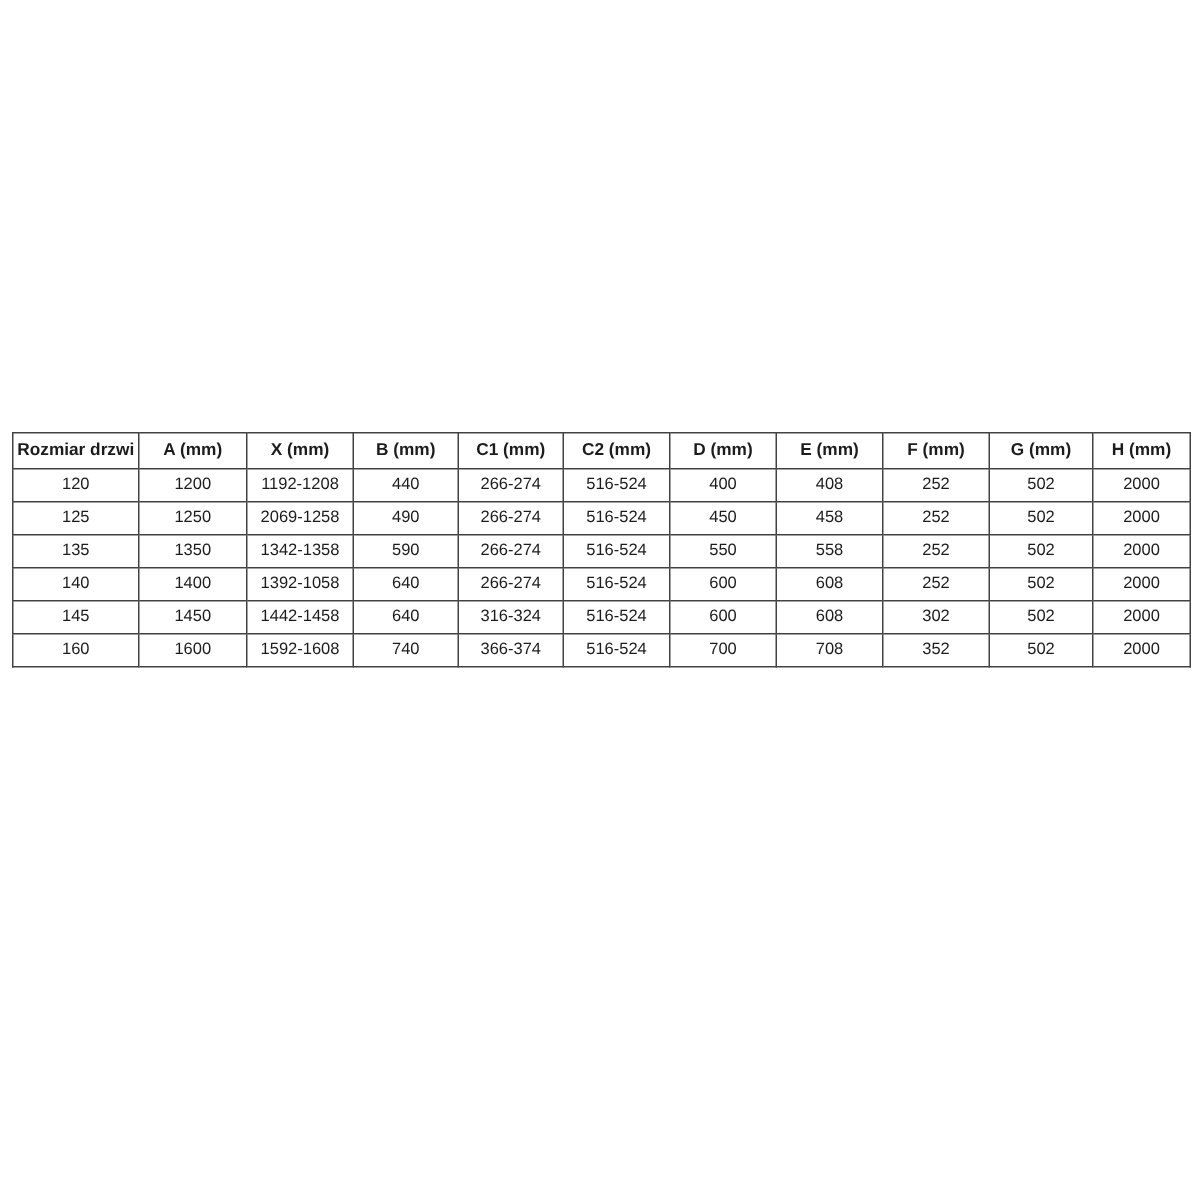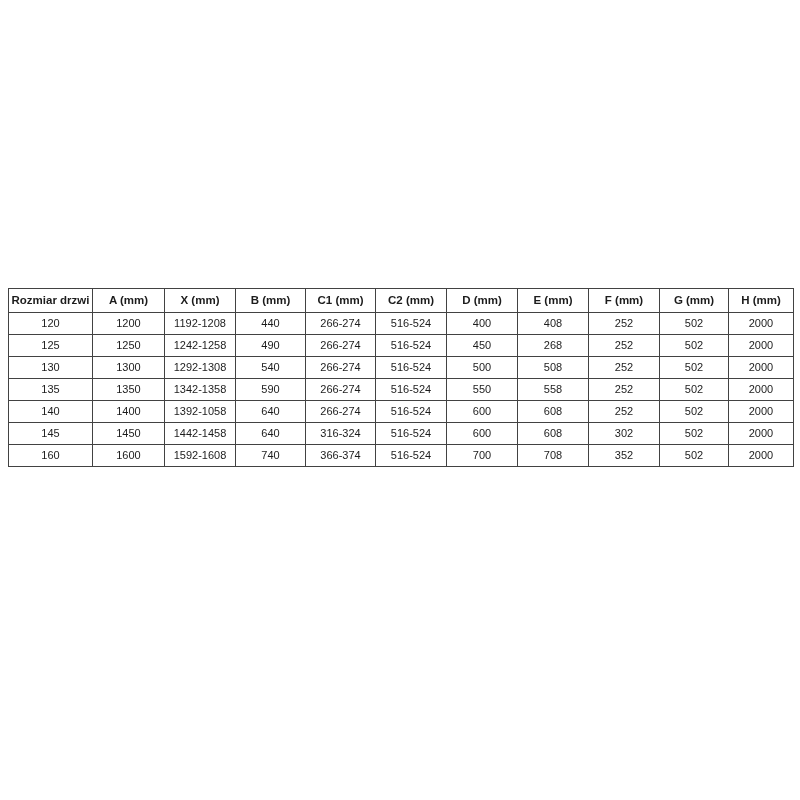--- a/index.html
+++ b/index.html
@@ -103,39 +103,26 @@
           <td>516-524</td>
           <td>400</td>
           <td>408</td>
           <td>252</td>
           <td>502</td>
           <td>2000</td>
         </tr>
         <tr>
           <td>125</td>
           <td>1250</td>
-          <td>1242-1258</td>
+          <td>2069-1258</td>
           <td>490</td>
           <td>266-274</td>
           <td>516-524</td>
           <td>450</td>
-          <td>268</td>
-          <td>252</td>
-          <td>502</td>
-          <td>2000</td>
-        </tr>
-        <tr>
-          <td>130</td>
-          <td>1300</td>
-          <td>1292-1308</td>
-          <td>540</td>
-          <td>266-274</td>
-          <td>516-524</td>
-          <td>500</td>
-          <td>508</td>
+          <td>458</td>
           <td>252</td>
           <td>502</td>
           <td>2000</td>
         </tr>
         <tr>
           <td>135</td>
           <td>1350</td>
           <td>1342-1358</td>
           <td>590</td>
           <td>266-274</td>

